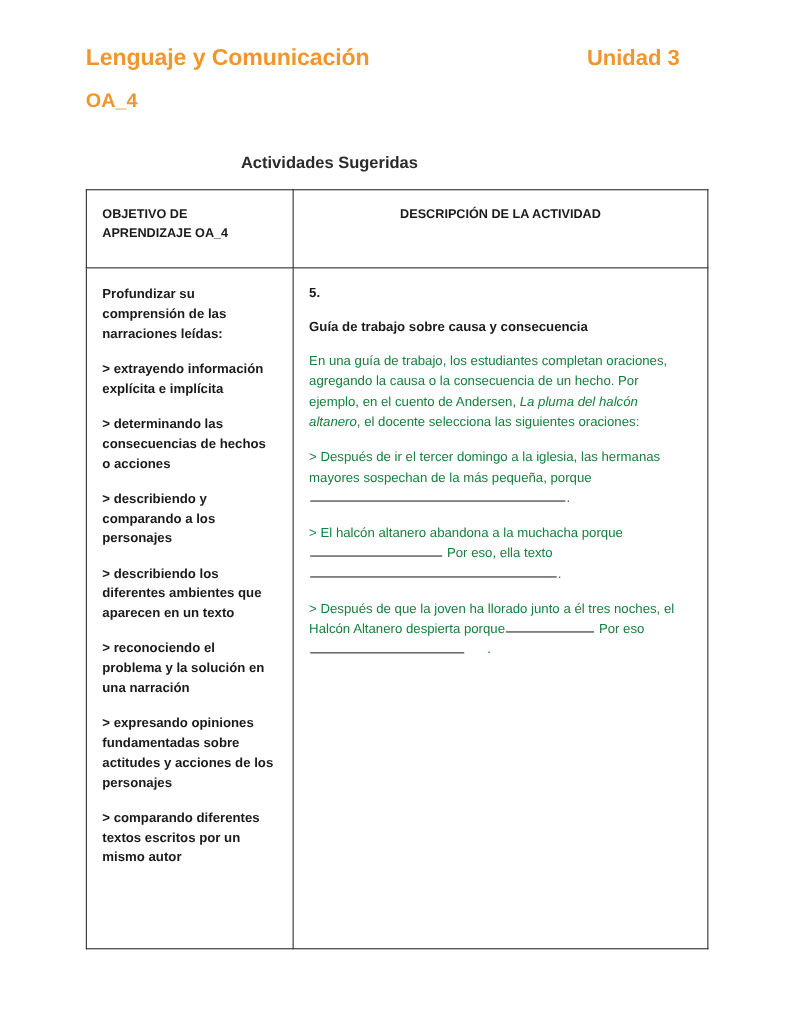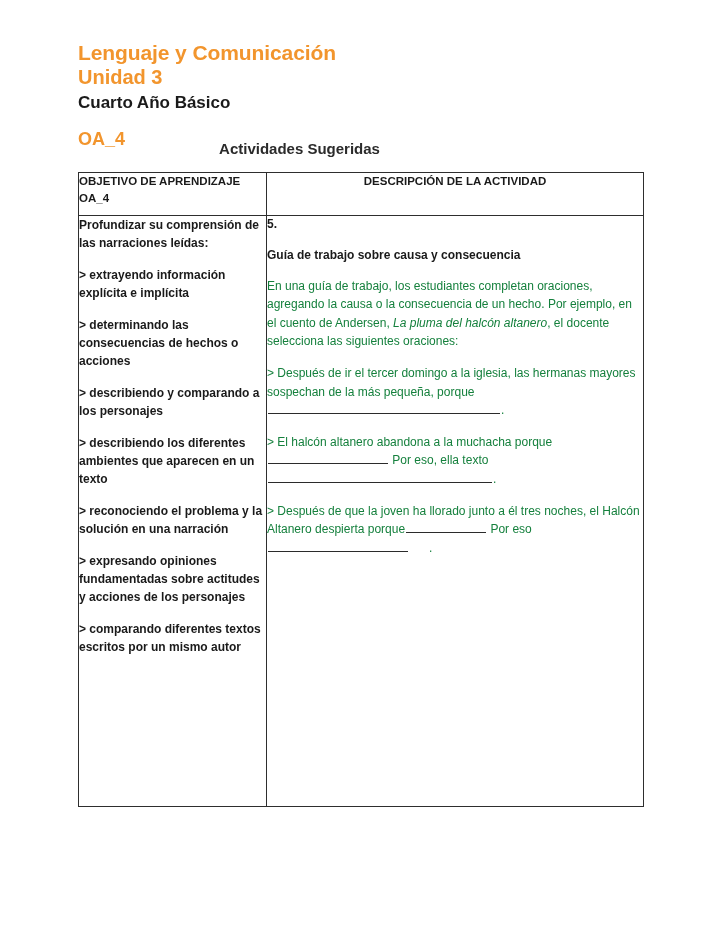--- a/index.html
+++ b/index.html
@@ -26,21 +26,20 @@
     position: absolute;
     left: 78px;
     top: 40px;
     width: 540px;
   }
   .header-row {
     display: flex;
     justify-content: space-between;
     align-items: baseline;
     width: 100%;
-    flex-direction: column;
   }
   .subject-title {
     font-size: 21px;
     font-weight: bold;
     color: #F2952D;
     letter-spacing: -0.1px;
     line-height: 1.2;
   }
   .unit-label {
     font-size: 20px;
@@ -82,21 +81,21 @@
     position: absolute;
     left: 78px;
     top: 172px;
     width: 565px;
     border-collapse: collapse;
     table-layout: fixed;
   }
   .act-table td, .act-table th {
     border: 1px solid #2e2e2e;
     vertical-align: top;
-    padding: 0;
+    padding: 14px;
   }
   .col-obj { width: 188px; }
   .col-desc { width: 377px; }
 
   .th-obj {
     padding: 9px 8px 9px 9px;
     font-size: 11.5px;
     font-weight: bold;
     text-align: left;
     line-height: 1.45;
@@ -172,21 +171,20 @@
 <body>
 
 <div class="page">
 
   <div class="header">
     <div class="header-row">
       <div class="subject-title">Lenguaje y Comunicación</div>
       <div class="unit-label">Unidad 3</div>
     </div>
     <div class="header-row">
-      <div class="grade-title">Cuarto Año Básico</div>
       <div class="oa-label">OA_4</div>
     </div>
   </div>
 
   <div class="section-heading">Actividades Sugeridas</div>
 
   <table class="act-table">
     <colgroup>
       <col class="col-obj">
       <col class="col-desc">

